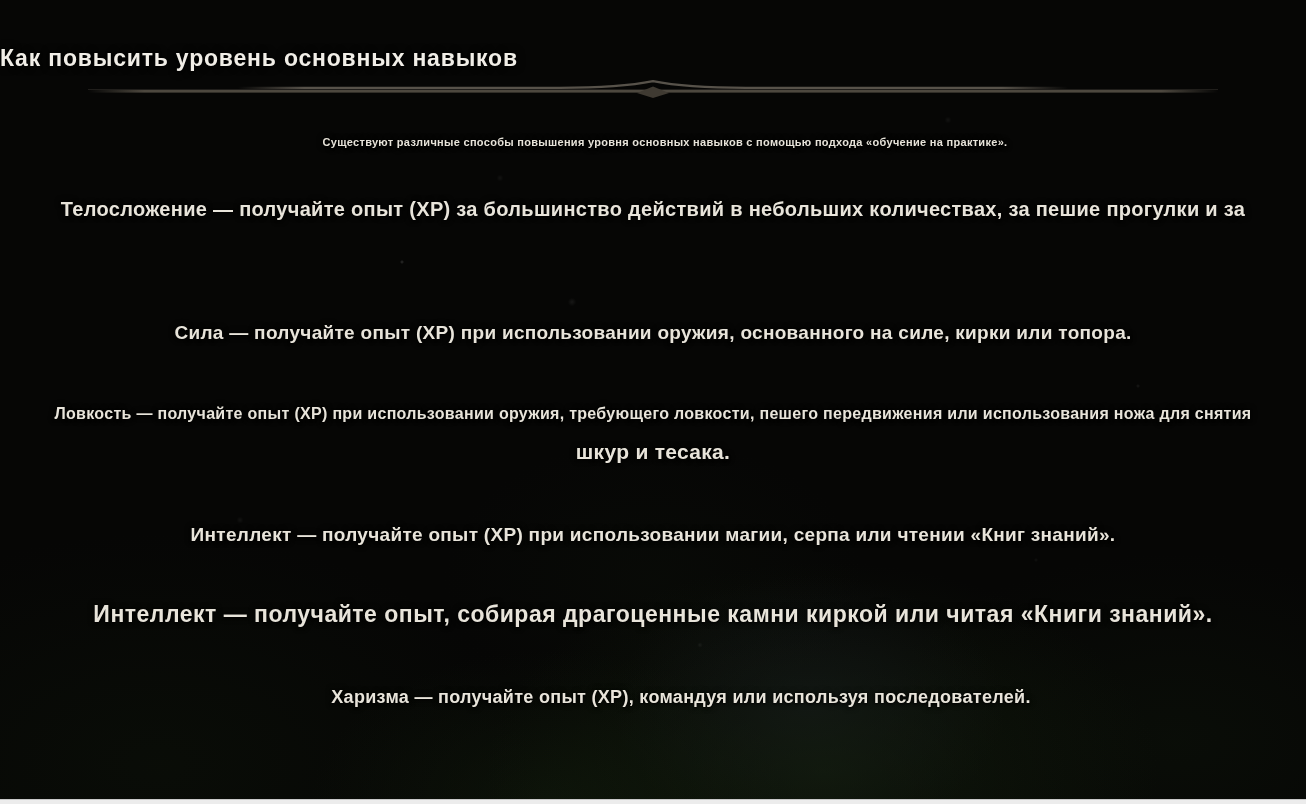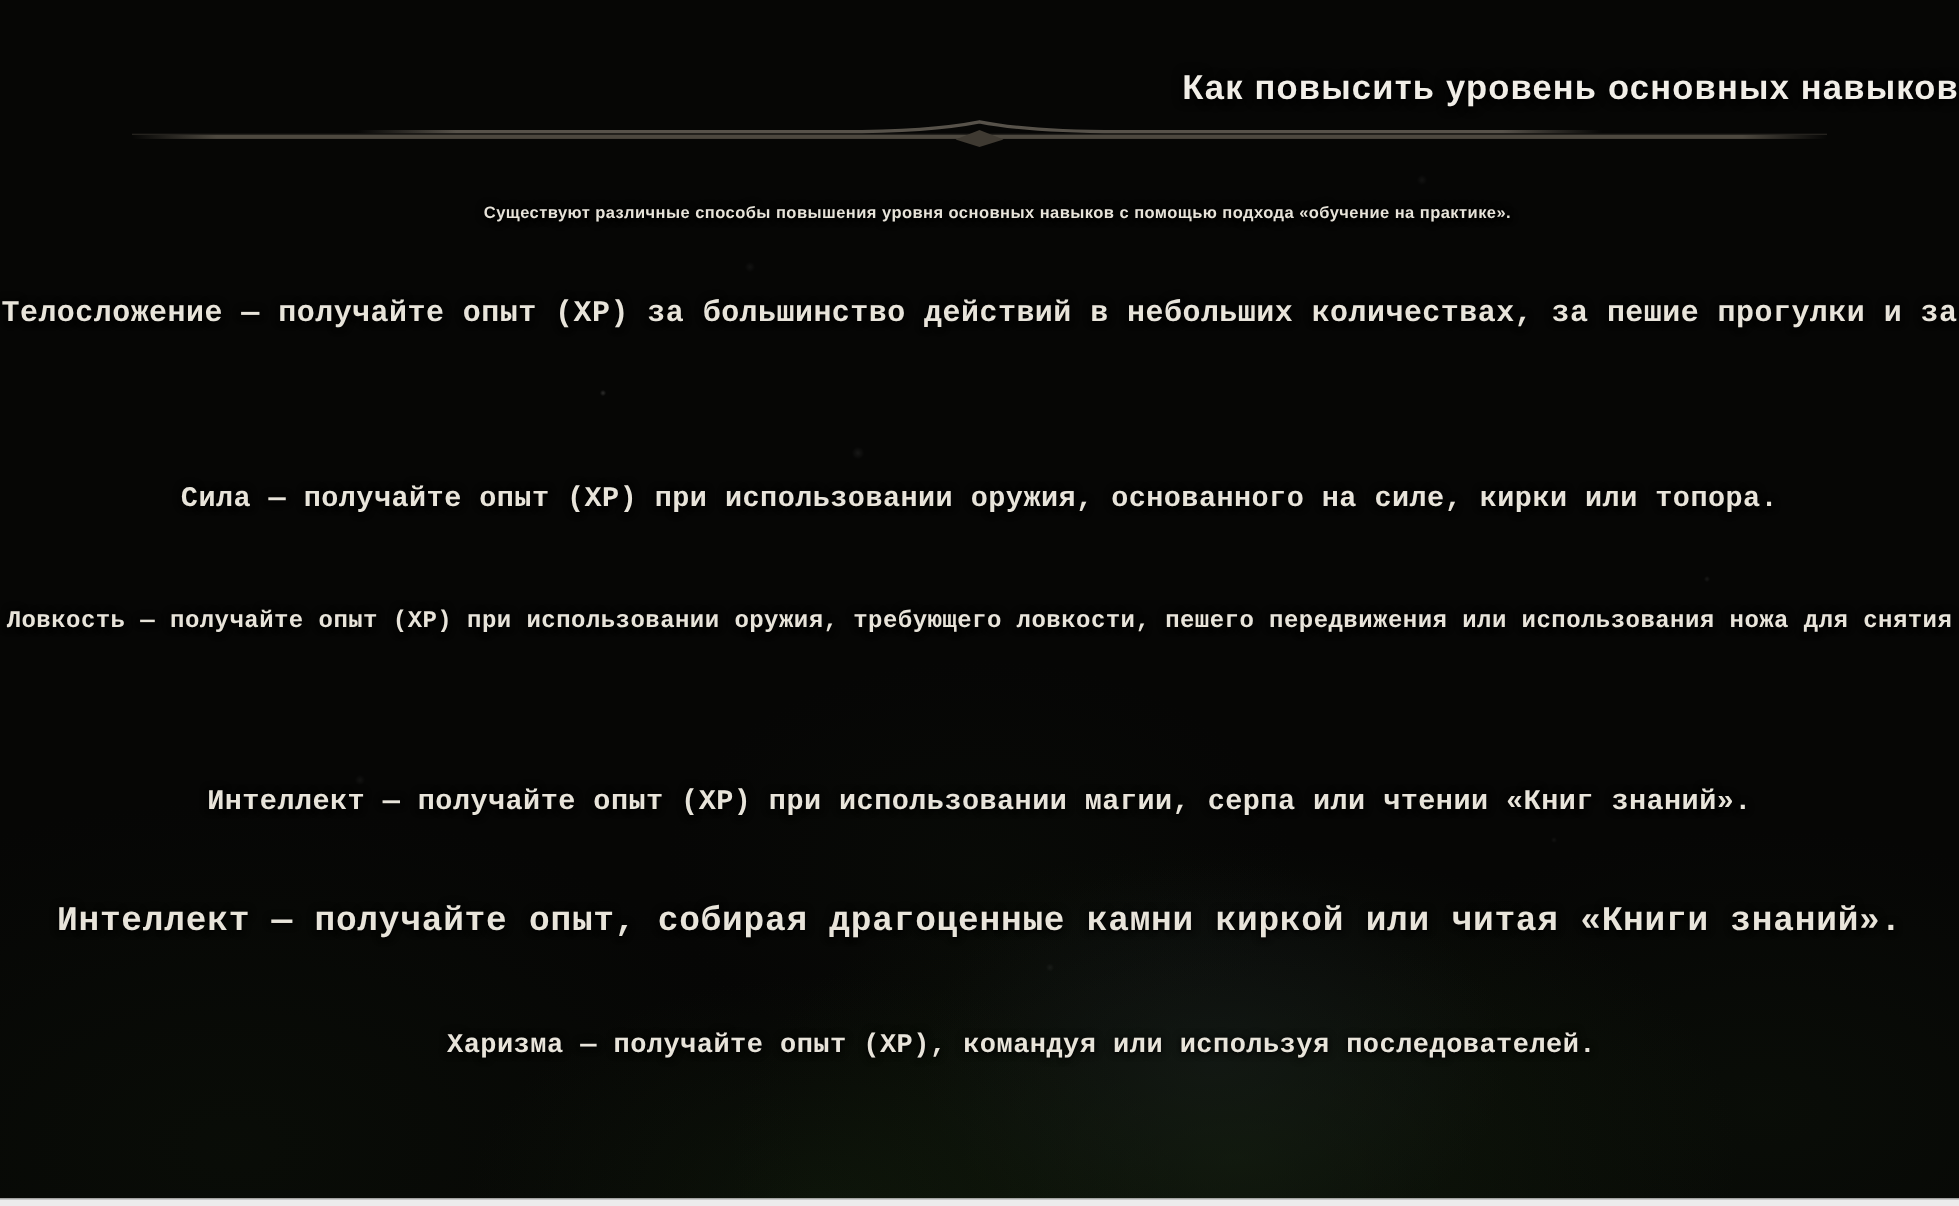--- a/index.html
+++ b/index.html
@@ -35,21 +35,21 @@
       radial-gradient(4px 4px at 700px 645px, rgba(255,255,255,0.06), rgba(255,255,255,0) 70%),
       radial-gradient(5px 5px at 500px 178px, rgba(255,255,255,0.05), rgba(255,255,255,0) 70%),
       radial-gradient(3px 3px at 1036px 560px, rgba(255,255,255,0.05), rgba(255,255,255,0) 70%);
   }
   .title {
     position: absolute;
     top: 45px;
     left: 0;
     width: 100%;
     margin: 0;
-    text-align: right;
+    text-align: left;
     font-size: 23px;
     font-weight: 700;
     letter-spacing: 0.8px;
     color: #f1eee7;
     text-shadow: 0 1px 3px rgba(0,0,0,0.95), 0 0 8px rgba(0,0,0,0.7);
   }
   .divider {
     position: absolute;
     top: 78px;
     left: 88px;
@@ -70,21 +70,20 @@
   }
   .para {
     position: absolute;
     left: 0;
     width: 100%;
     text-align: center;
     font-weight: 700;
     letter-spacing: 0.3px;
     color: #e8e4da;
     text-shadow: 0 1px 3px rgba(0,0,0,0.95), 0 0 6px rgba(0,0,0,0.6);
-    font-family: Liberation Mono, monospace;
   }
   .para .line {
     display: block;
     line-height: 1.25;
   }
   .para-constitution { top: 197px; font-size: 20px; }
   .para-constitution .line + .line { margin-top: 15px; }
   .para-strength     { top: 321px; font-size: 19px; }
   .para-dexterity    { top: 404px; font-size: 16px; }
   .para-dexterity .line + .line { font-size: 21px; margin-top: 15px; }
@@ -136,20 +135,21 @@
 
   <div id="paragraphs">
       <div class="para para-constitution">
         <span class="line">Телосложение — получайте опыт (XP) за большинство действий в небольших количествах, за пешие прогулки и за</span>
       </div>
       <div class="para para-strength">
         <span class="line">Сила — получайте опыт (XP) при использовании оружия, основанного на силе, кирки или топора.</span>
       </div>
       <div class="para para-dexterity">
         <span class="line">Ловкость — получайте опыт (XP) при использовании оружия, требующего ловкости, пешего передвижения или использования ножа для снятия</span>
+        <span class="line">шкур и тесака.</span>
       </div>
       <div class="para para-intelligence">
         <span class="line">Интеллект — получайте опыт (XP) при использовании магии, серпа или чтении «Книг знаний».</span>
       </div>
       <div class="para para-wisdom">
         <span class="line">Интеллект — получайте опыт, собирая драгоценные камни киркой или читая «Книги знаний».</span>
       </div>
       <div class="para para-charisma">
         <span class="line">Харизма — получайте опыт (XP), командуя или используя последователей.</span>
       </div>

